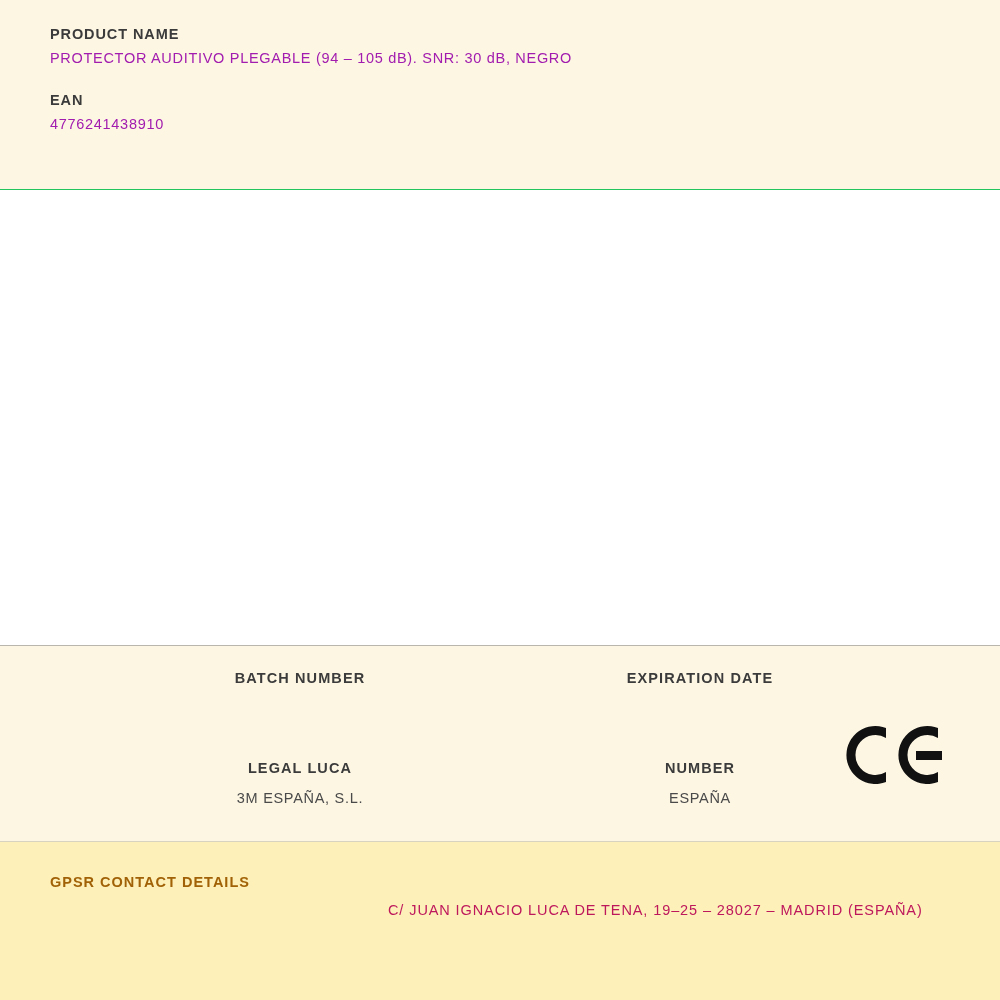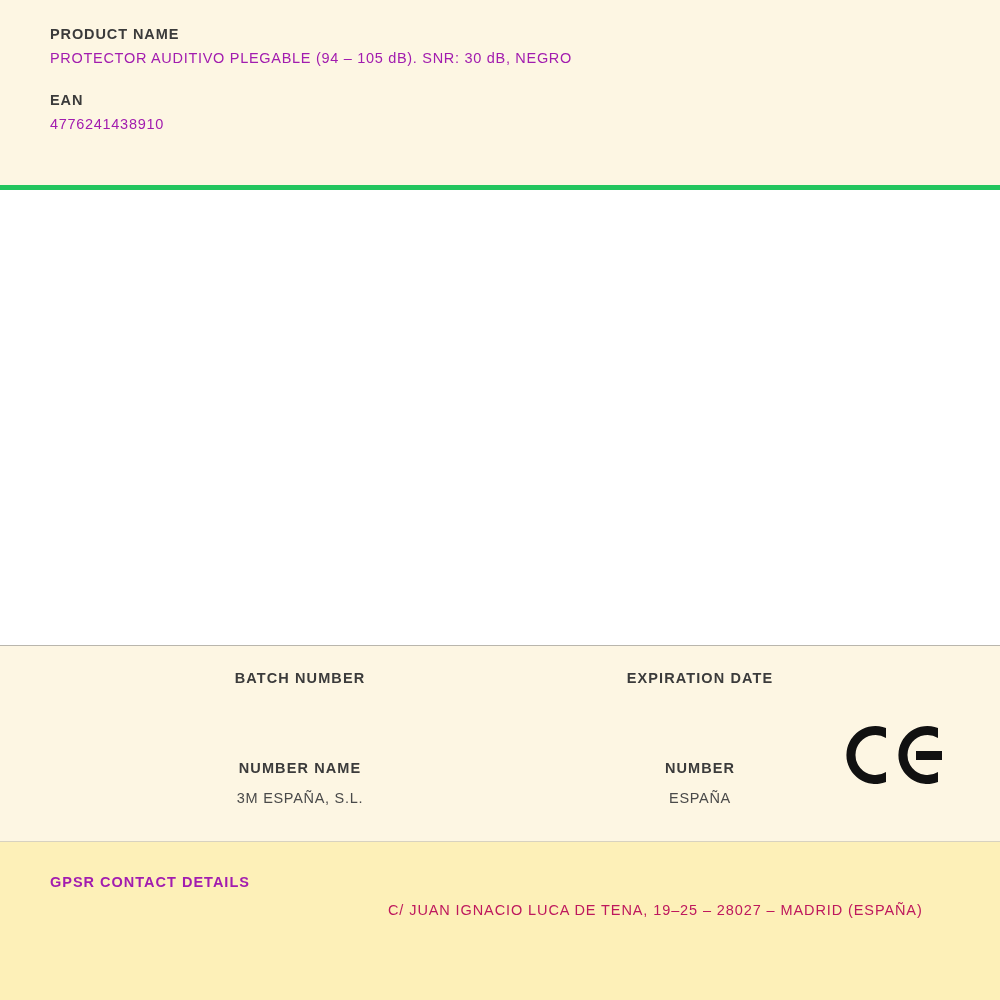--- a/index.html
+++ b/index.html
@@ -20,21 +20,21 @@
     height: 1000px;
     box-sizing: border-box;
   }
 
   
   .top-block {
     background: #fdf6e3;
     padding: 24px 50px 0 50px;
     height: 190px;
     box-sizing: border-box;
-    border-bottom: 5px solid #22c55e;
+    border-bottom: 1px solid #22c55e;
     position: relative;
   }
   .field-label {
     font-size: 14.5px;
     font-weight: bold;
     letter-spacing: 0.9px;
     color: #3b3b3b;
     margin: 0 0 8px 0;
     text-transform: uppercase;
   }
@@ -104,21 +104,21 @@
     background: #fdf0b8;
     height: 158px;
     box-sizing: border-box;
     padding: 32px 50px 0 50px;
     position: relative;
   }
   .gpsr-label {
     font-size: 14.5px;
     font-weight: bold;
     letter-spacing: 1.0px;
-    color: #a21caf;
+    color: #a16207;
     margin: 0;
   }
   .gpsr-address {
     position: absolute;
     left: 388px;
     top: 60px;
     font-size: 14.5px;
     letter-spacing: 0.9px;
     color: #be185d;
     margin: 0;
@@ -148,21 +148,21 @@
       <p class="info-label">EXPIRATION DATE</p>
       <p class="info-value"></p>
     </div>
 
     <div class="info-col col-batch">
       <p class="info-label">BATCH NUMBER</p>
       <p class="info-value"></p>
     </div>
 
     <div class="info-col col-legal">
-      <p class="info-label">NUMBER NAME</p>
+      <p class="info-label">LEGAL LUCA</p>
       <p class="info-value">3M ESPAÑA, S.L.</p>
     </div>
 
     <div class="info-col col-origin">
       <p class="info-label">NUMBER</p>
       <p class="info-value">ESPAÑA</p>
     </div>
 
     <span class="ce-mark">
       <svg viewBox="0 0 96 62" width="96" height="62" xmlns="http://www.w3.org/2000/svg">

